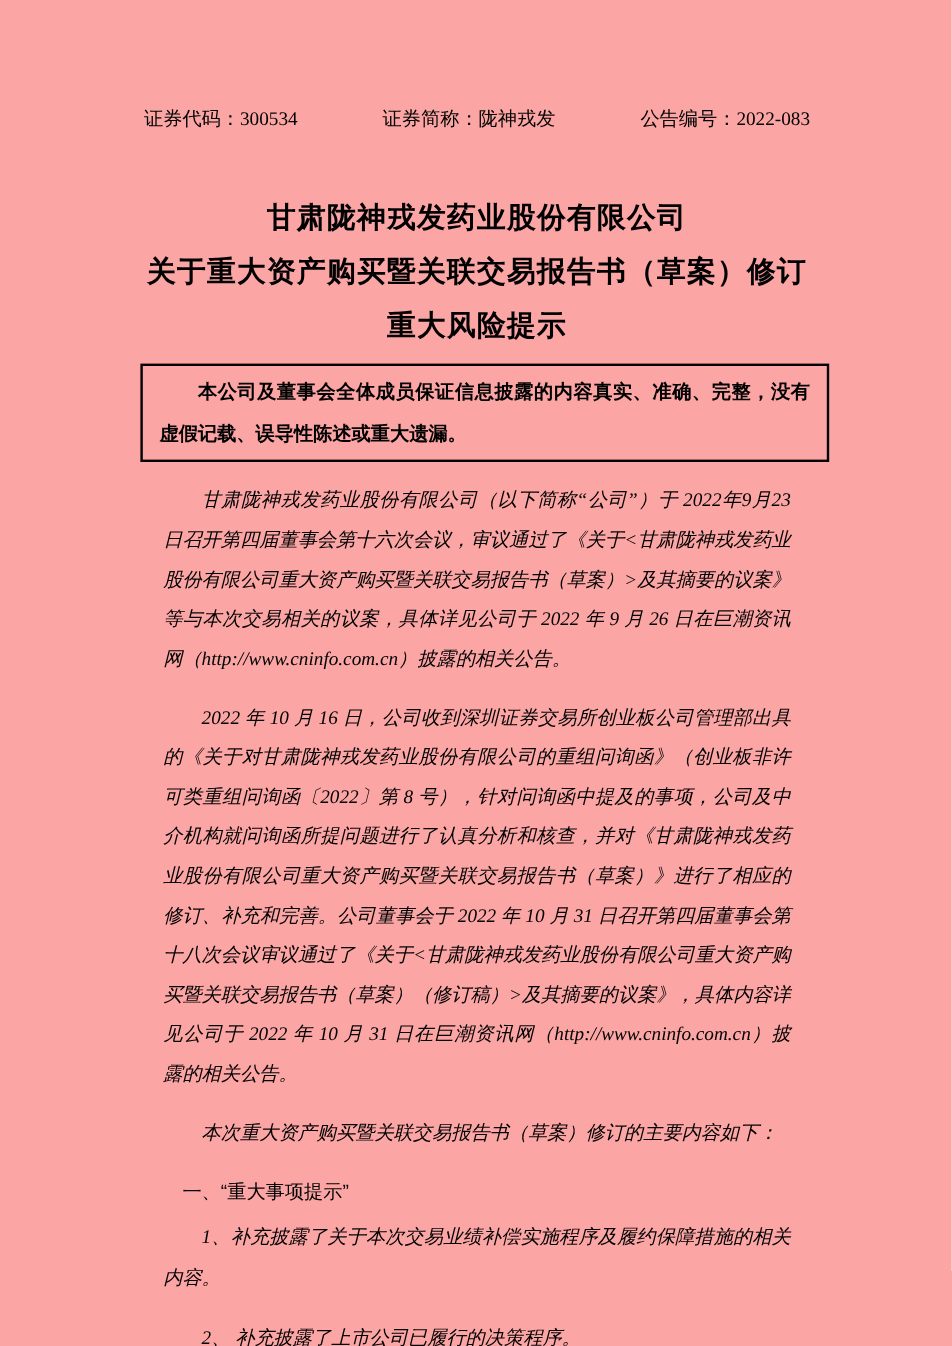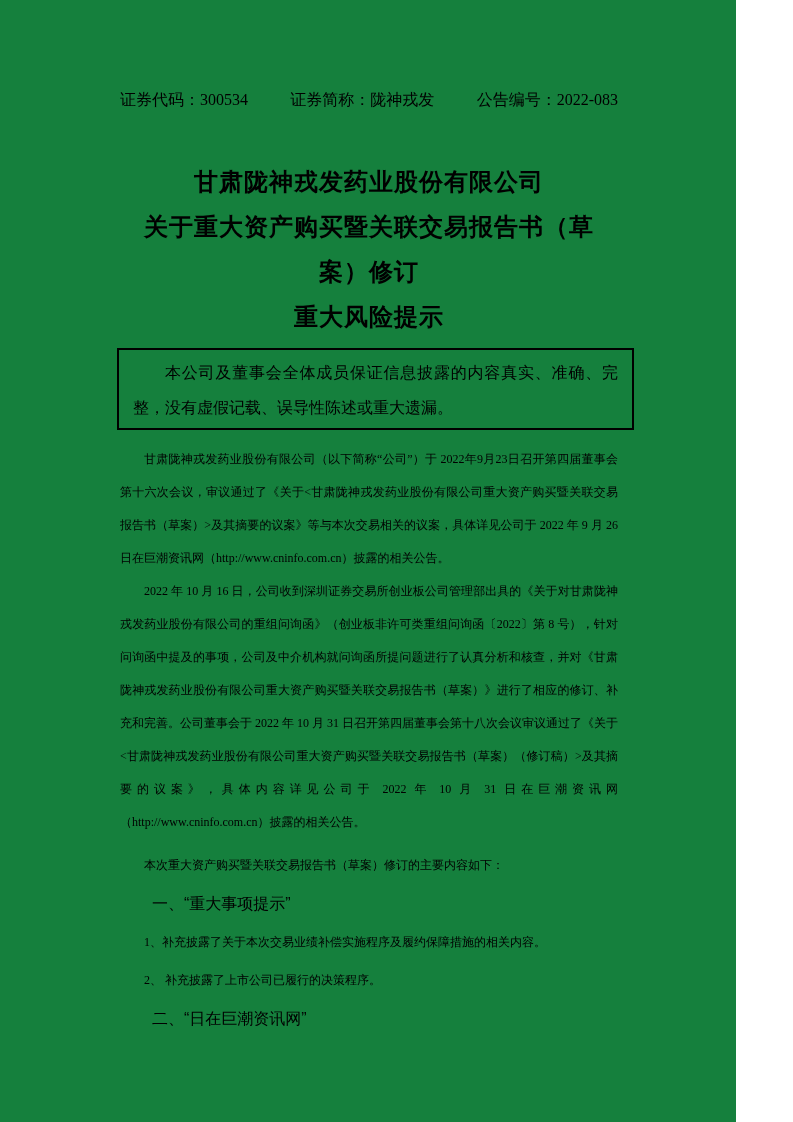--- a/index.html
+++ b/index.html
@@ -10,24 +10,24 @@
   body {
     width: 793px;
     height: 1122px;
     position: relative;
     color: #000000;
     font-family: "Liberation Serif", "DejaVu Serif", serif;
     overflow: hidden;
   }
   .page {
     box-sizing: border-box;
-    width: 736px;
+    width: 793px;
     height: 1122px;
     padding: 90px 118px 0 120px;
-    background: #15803d;
+    background: #fca5a5;
   }
   .doc-header {
     display: flex;
     justify-content: space-between;
     align-items: baseline;
     font-size: 16px;
     line-height: 20px;
     white-space: nowrap;
   }
   .doc-title {
@@ -40,32 +40,33 @@
   }
   .doc-title .title-line { display: block; text-align: center; }
   .notice-box {
     margin: 8px -16px 0 -3px;
     border: 2px solid #000000;
     padding: 5px 14px 3px 14px;
   }
   .notice-box p {
     margin: 0;
     font-size: 16px;
-    font-weight: normal;
+    font-weight: bold;
     line-height: 35px;
     text-indent: 2em;
     text-align: justify;
   }
   .doc-body { margin-top: 13px; }
   .para {
-    margin: 0;
-    font-size: 12px;
+    margin: 16px;
+    font-size: 16px;
     line-height: 33px;
     text-indent: 2em;
     text-align: justify;
+    font-style: italic;
   }
   .intro { margin-top: 10px; }
   .section-heading {
     margin: 5px 0 0 0;
     font-size: 16px;
     font-weight: normal;
     font-family: "Liberation Sans", "DejaVu Sans", sans-serif;
     line-height: 34px;
     text-indent: 2em;
   }

